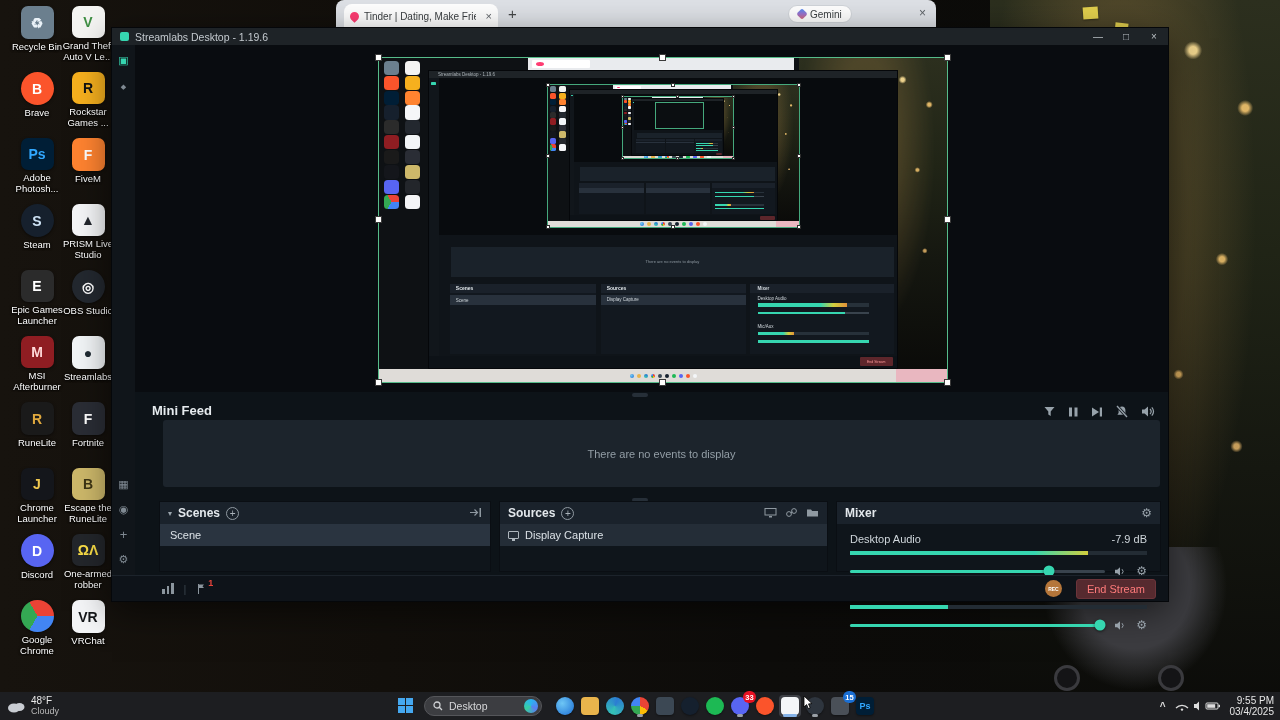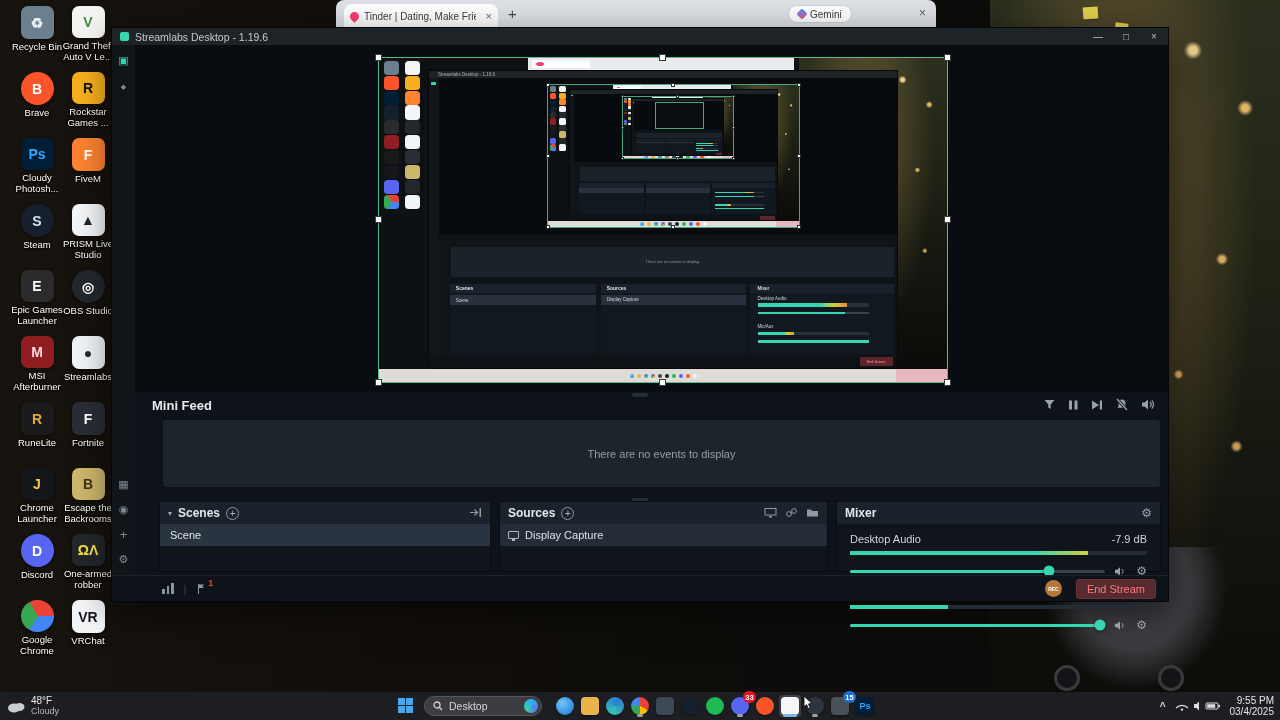--- a/index.html
+++ b/index.html
@@ -73,21 +73,21 @@
   .preview{position:absolute;left:23px;right:0;top:17px;height:347px;background:#090c10}
   .capture{position:absolute;left:243px;top:12px;width:570px;height:326px;border:1px solid rgba(100,220,160,.85)}
   .capture-content{position:absolute;inset:0;overflow:hidden;background:#0c0f12}
   .cap-h{position:absolute;width:7px;height:7px;background:#fff;border:1px solid #3a3a3a;z-index:6}
   .cap-h.tl{left:-4px;top:-4px}.cap-h.tm{left:50%;margin-left:-4px;top:-4px}.cap-h.tr{right:-4px;top:-4px}
   .cap-h.ml{left:-4px;top:50%;margin-top:-4px}.cap-h.mr{right:-4px;top:50%;margin-top:-4px}
   .cap-h.bl{left:-4px;bottom:-4px}.cap-h.bm{left:50%;margin-left:-4px;bottom:-4px}.cap-h.br{right:-4px;bottom:-4px}
   .grip{position:absolute;left:50%;transform:translateX(-50%);width:16px;height:4px;border-radius:2px;background:#262f38}
   .grip1{top:365px}.grip2{top:470px}
   
-  .mf-head{position:absolute;left:40px;right:12px;top:370px;height:20px;display:flex;align-items:flex-start}
+  .mf-head{position:absolute;left:40px;right:12px;top:370px;height:20px;display:flex;align-items:flex-end}
   .mf-title{font-size:13px;font-weight:bold;color:#e6ebee}
   .mf-icons{margin-left:auto;display:flex;align-items:center;gap:12px}
   .mf-icons svg{display:block}
   .mf-box{position:absolute;left:51px;right:8px;top:392px;height:67px;background:#1c242c;border-radius:3px;display:flex;align-items:center;justify-content:center}
   .mf-empty{font-size:11px;color:#939ea6}
   
   .panel{position:absolute;top:474px;bottom:30px;background:var(--panel,#141b23);box-shadow:0 0 0 1px #0a0e13}
   .panel.scenes{left:48px;width:330px}
   .panel.sources{left:388px;width:327px}
   .panel.mixer{left:725px;right:8px}
@@ -217,21 +217,21 @@
     <div class="dt-item">
       <div class="dt-ic rnd" style="background: rgb(251, 84, 43);">
         <span class="dt-g" style="color: rgb(255, 255, 255);">B</span>
       </div>
       <div class="dt-lb">Brave</div>
     </div>
     <div class="dt-item">
       <div class="dt-ic" style="background: rgb(0, 30, 54);">
         <span class="dt-g" style="color: rgb(49, 168, 255);">Ps</span>
       </div>
-      <div class="dt-lb">Cloudy Photosh...</div>
+      <div class="dt-lb">Adobe Photosh...</div>
     </div>
     <div class="dt-item">
       <div class="dt-ic rnd" style="background: rgb(22, 32, 45);">
         <span class="dt-g" style="color: rgb(207, 227, 245);">S</span>
       </div>
       <div class="dt-lb">Steam</div>
     </div>
     <div class="dt-item">
       <div class="dt-ic" style="background: rgb(43, 43, 43);">
         <span class="dt-g" style="color: rgb(255, 255, 255);">E</span>
@@ -307,21 +307,21 @@
     <div class="dt-item">
       <div class="dt-ic" style="background: rgb(42, 45, 53);">
         <span class="dt-g" style="color: rgb(255, 255, 255);">F</span>
       </div>
       <div class="dt-lb">Fortnite</div>
     </div>
     <div class="dt-item">
       <div class="dt-ic" style="background: rgb(205, 184, 106);">
         <span class="dt-g" style="color: rgb(60, 52, 20);">B</span>
       </div>
-      <div class="dt-lb">Escape the Backrooms</div>
+      <div class="dt-lb">Escape the RuneLite</div>
     </div>
     <div class="dt-item">
       <div class="dt-ic" style="background: rgb(35, 38, 43);">
         <span class="dt-g" style="color: #fde047;">ΩΛ</span>
       </div>
       <div class="dt-lb">One-armed robber</div>
     </div>
     <div class="dt-item">
       <div class="dt-ic" style="background: rgb(244, 245, 247);">
         <span class="dt-g" style="color: rgb(21, 23, 26);">VR</span>

